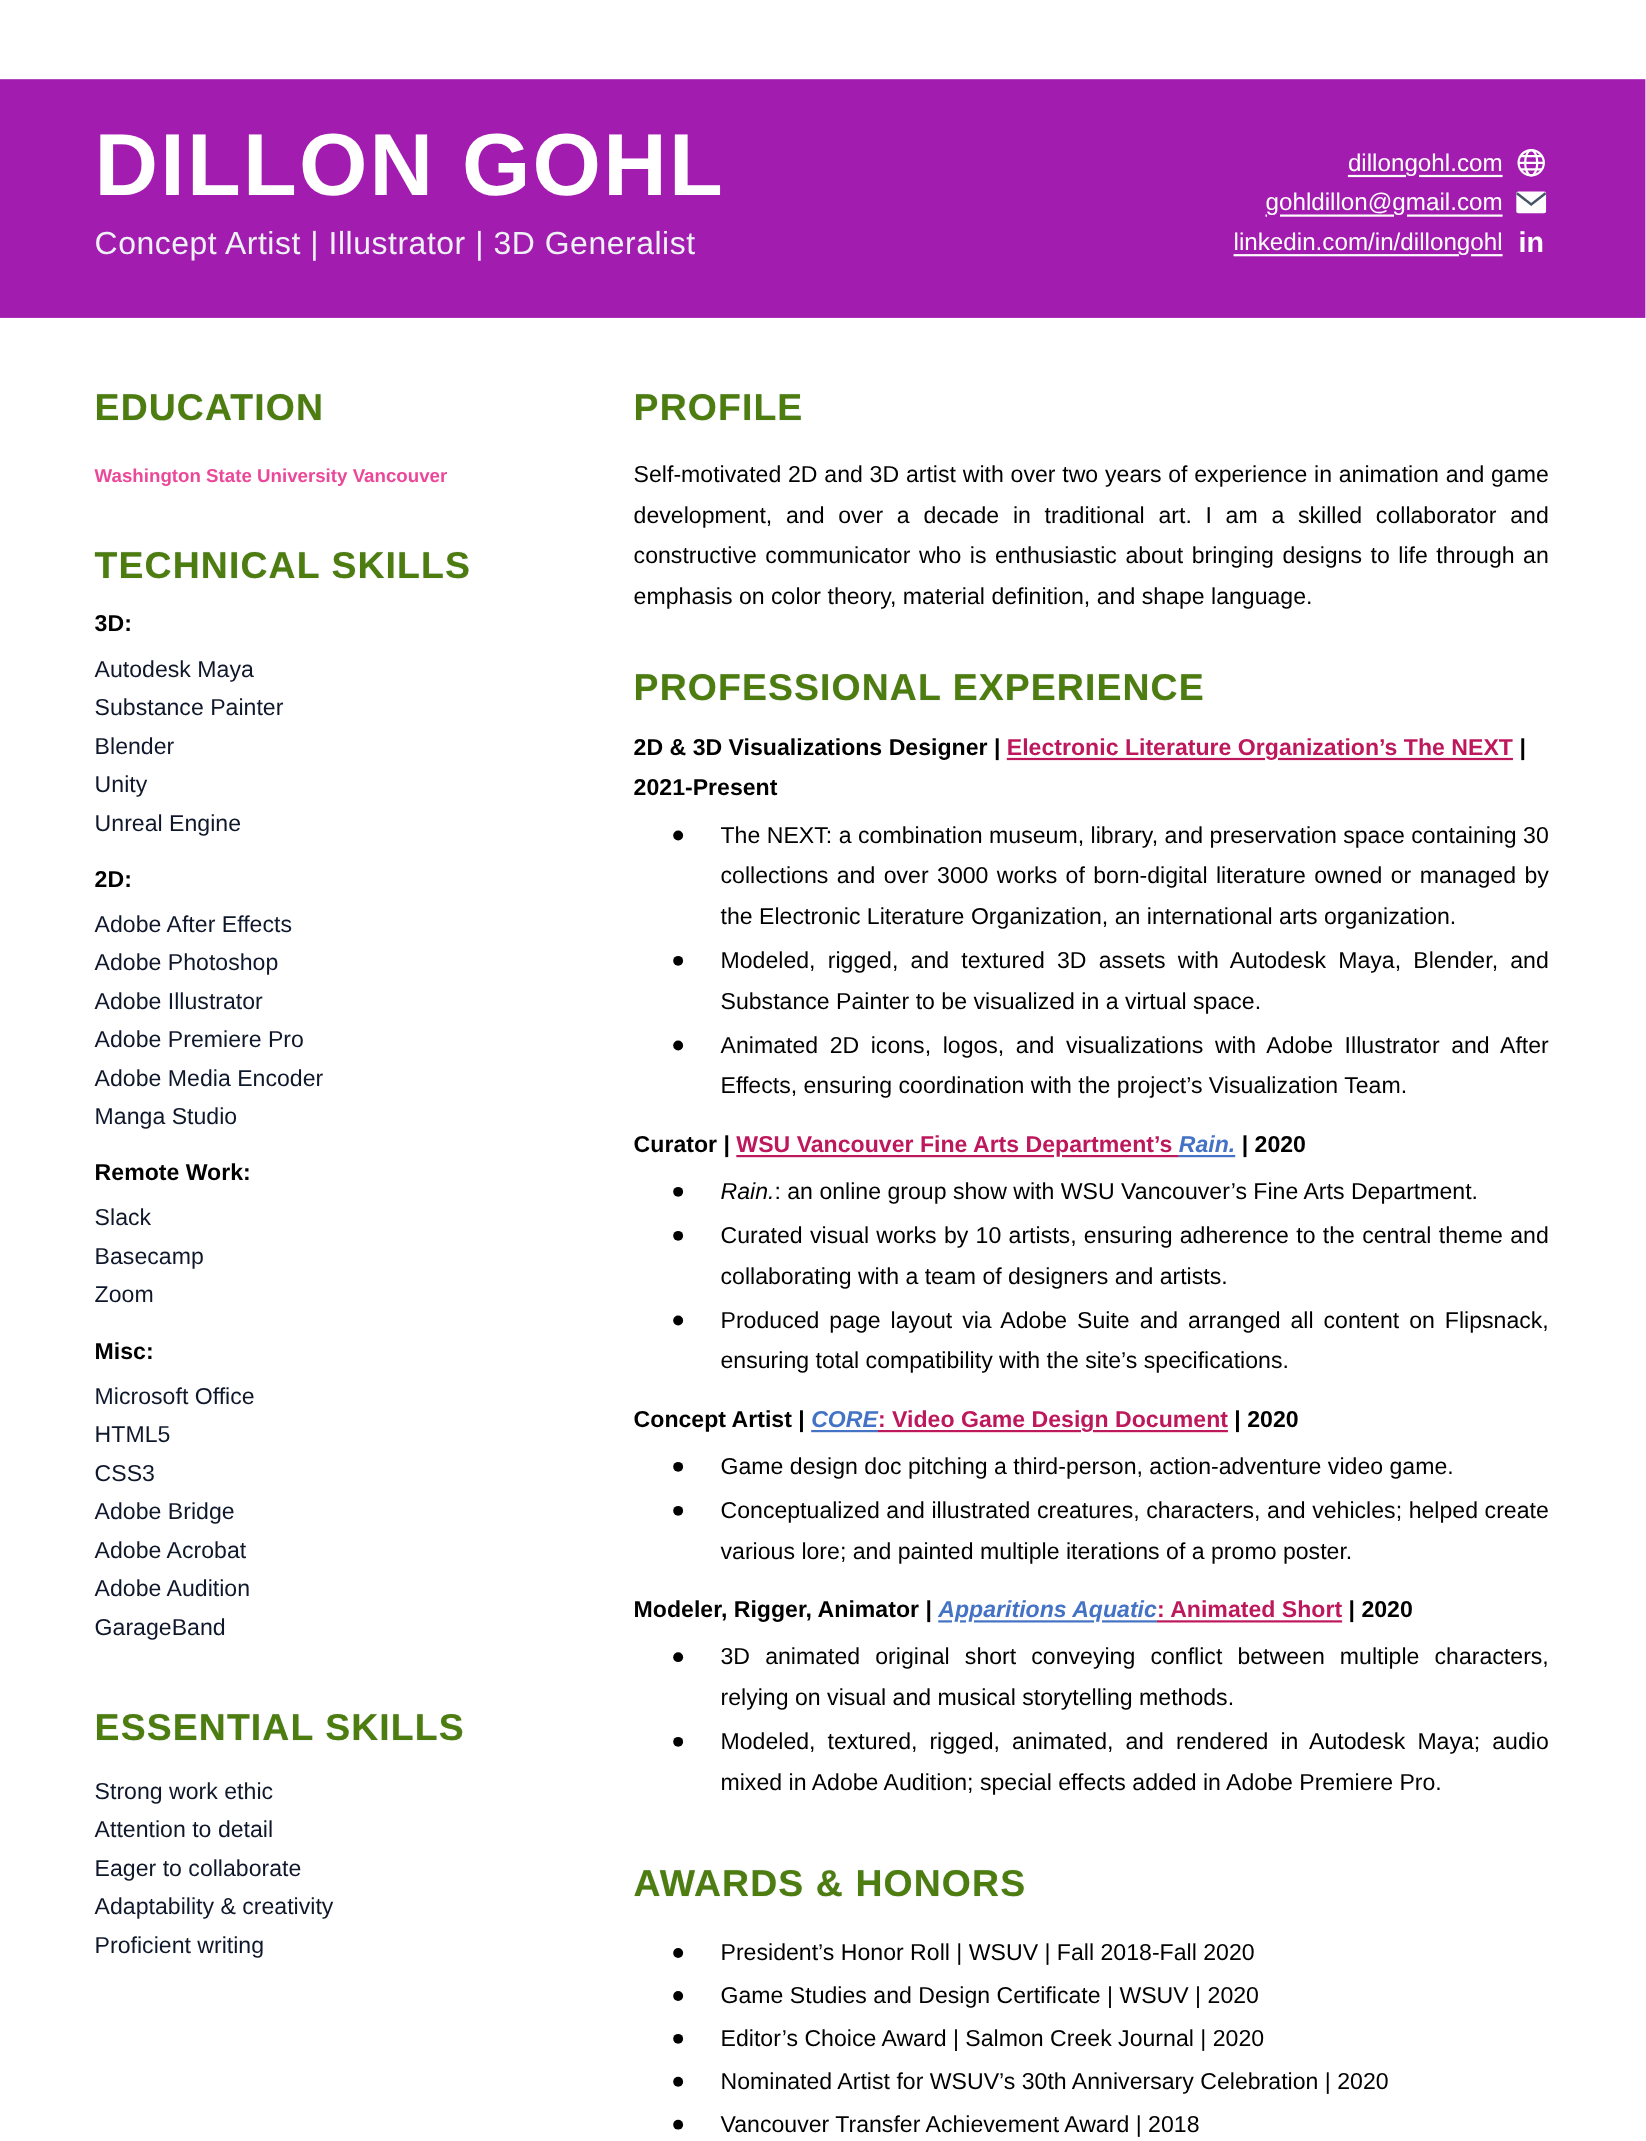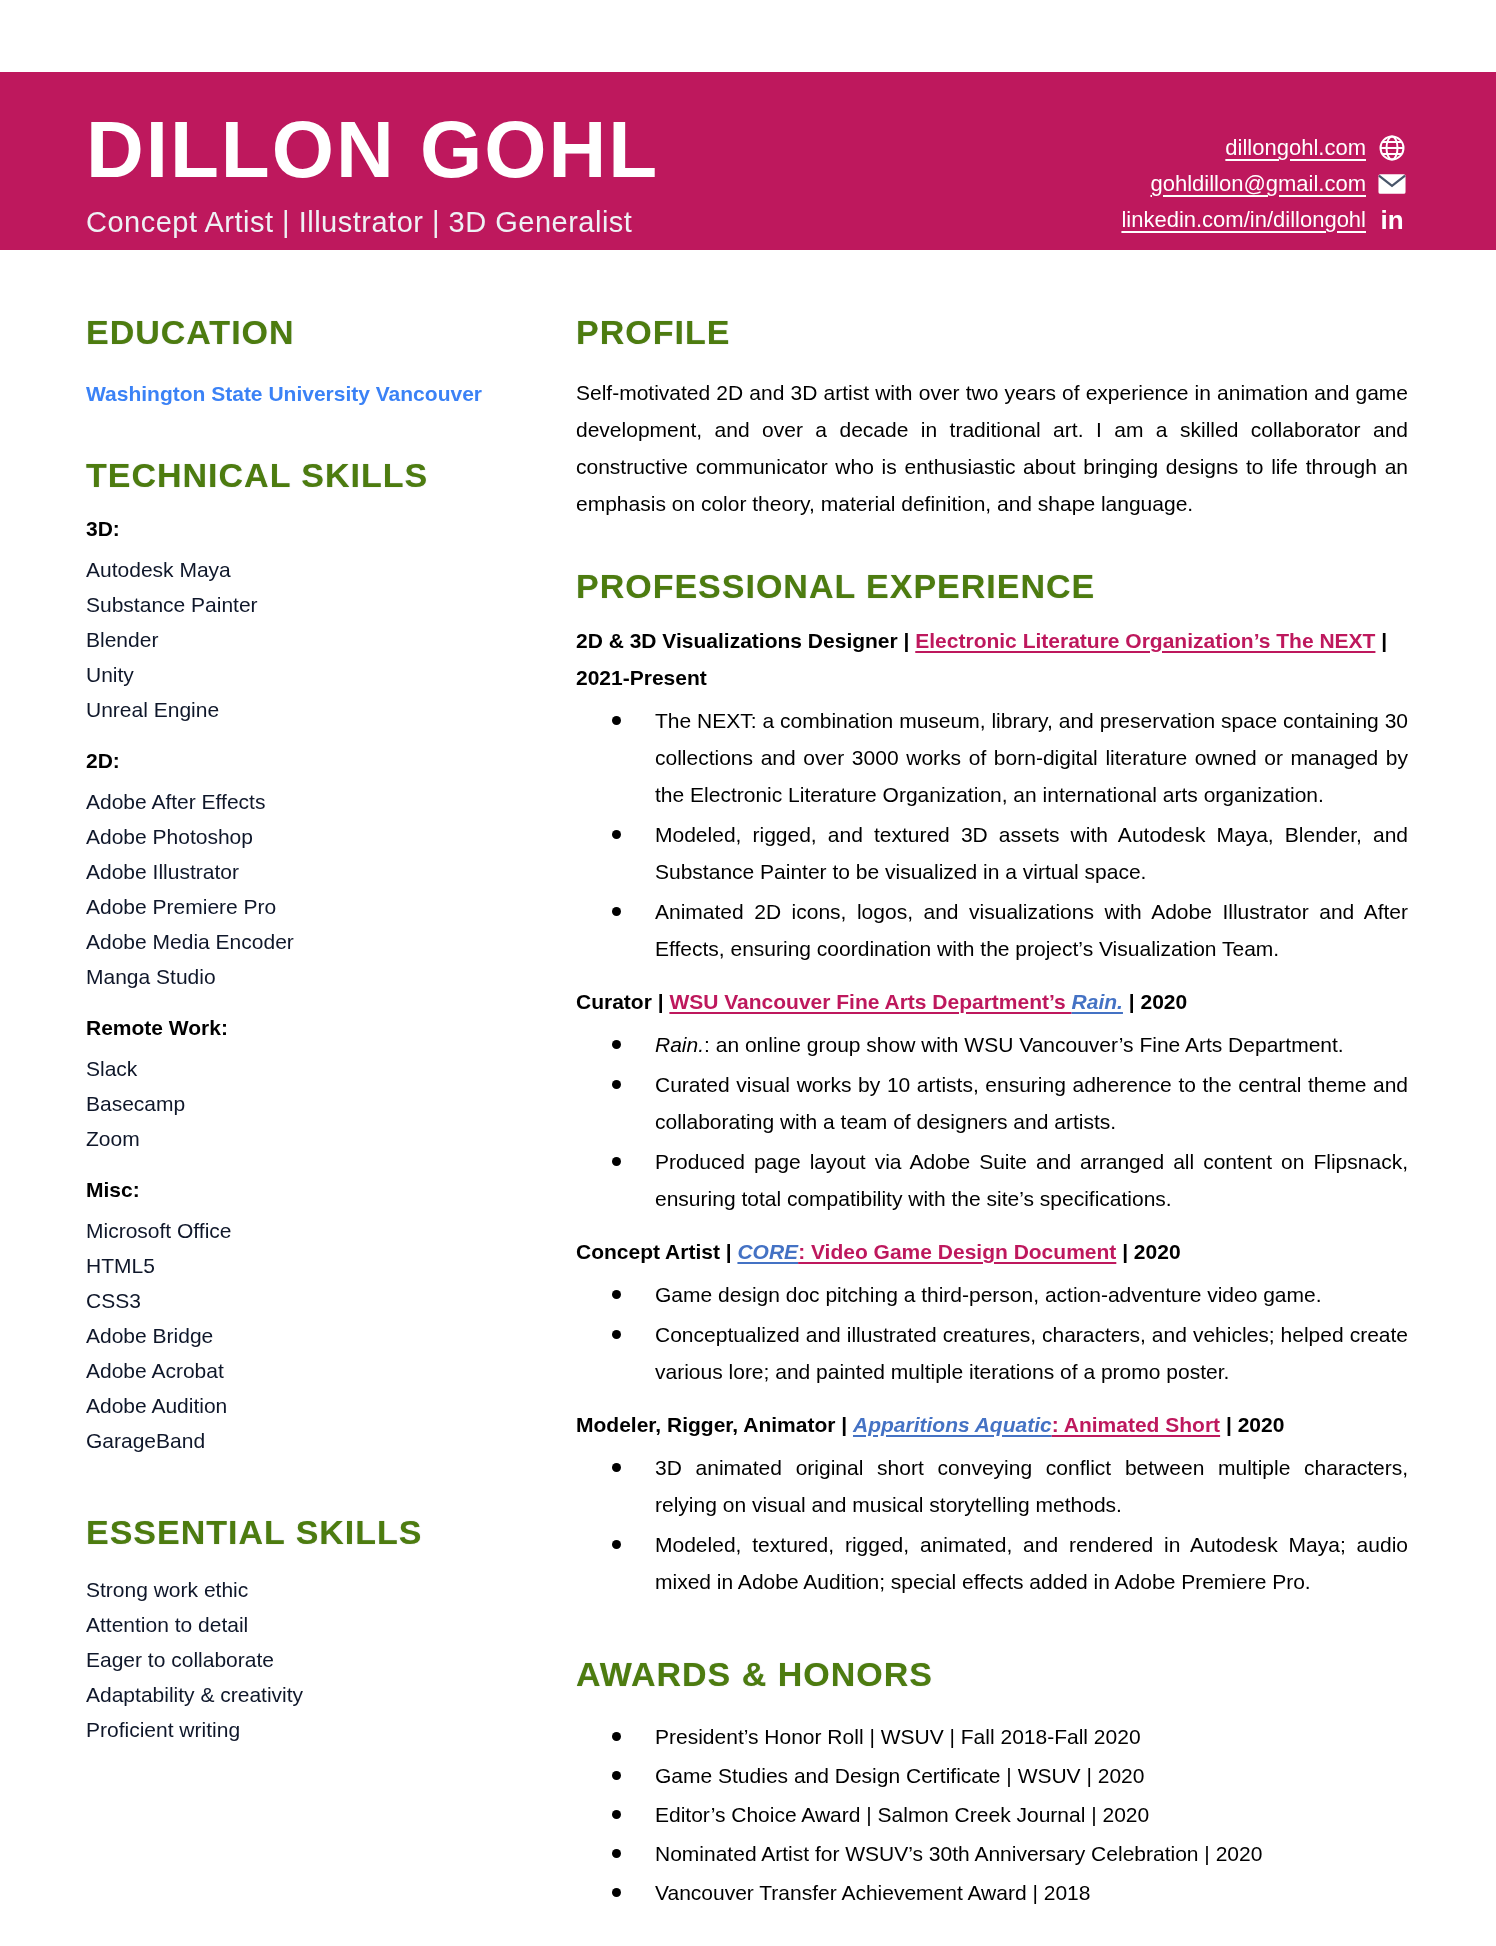--- a/index.html
+++ b/index.html
@@ -8,22 +8,22 @@
     background:#ffffff;
     font-family:"Liberation Sans", sans-serif;
     color:#0f0f0f;
     -webkit-font-smoothing:antialiased;
     overflow:hidden;
   }
   
   .top-margin{height:72px;background:#ffffff;}
   .band{
     position:relative;
-    height:178px;
-    background:#be185d;
+    height:217px;
+    background:#a21caf;
     color:#ffffff;
     padding-left:86px;
     box-sizing:border-box;
   }
   .name{
     margin:0;
     padding-top:30px;
     font-size:80px;
     font-weight:700;
     letter-spacing:2px;
@@ -69,21 +69,21 @@
     letter-spacing:1px;
     color:#4d7c0f;
     text-shadow:0 0 1px rgba(110,125,145,.55);
     line-height:40px;
   }
   .mt-sec{margin-top:44px;}
   .mt-sec-lg{margin-top:54px;}
   
   .school{
     margin-top:24px;
-    font-size:21px;font-weight:700;line-height:35px;color:#3b82f6;
+    font-size:17px;font-weight:700;line-height:35px;color:#ec4899;
   }
   .plain-line{font-size:21px;line-height:35px;color:#000;}
   .indent{padding-left:32px;}
   .group-label{
     margin-top:16px;
     font-size:21px;font-weight:700;line-height:35px;color:#000;
   }
   .skill-list{margin:6px 0 0 0;padding:0;list-style:none;}
   .skill-list li{font-size:21px;line-height:35px;color:#0f172a;}
   

